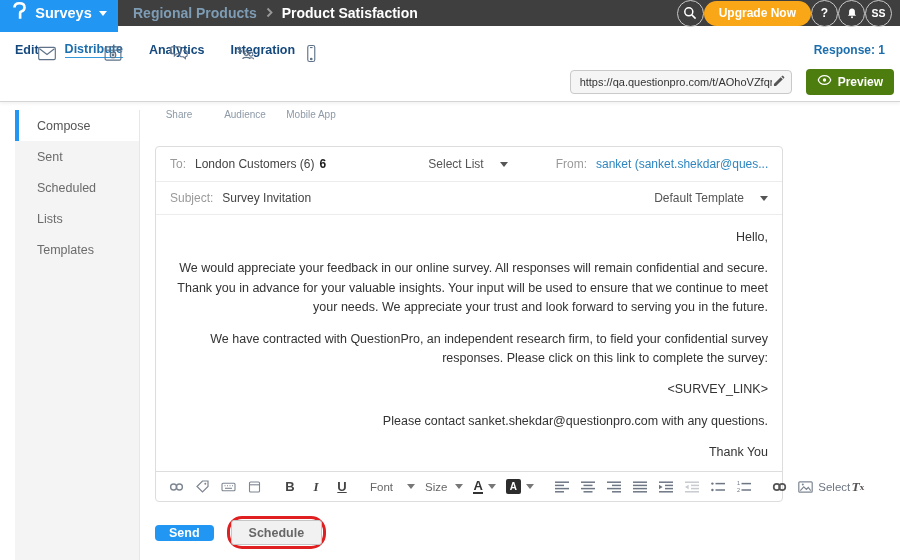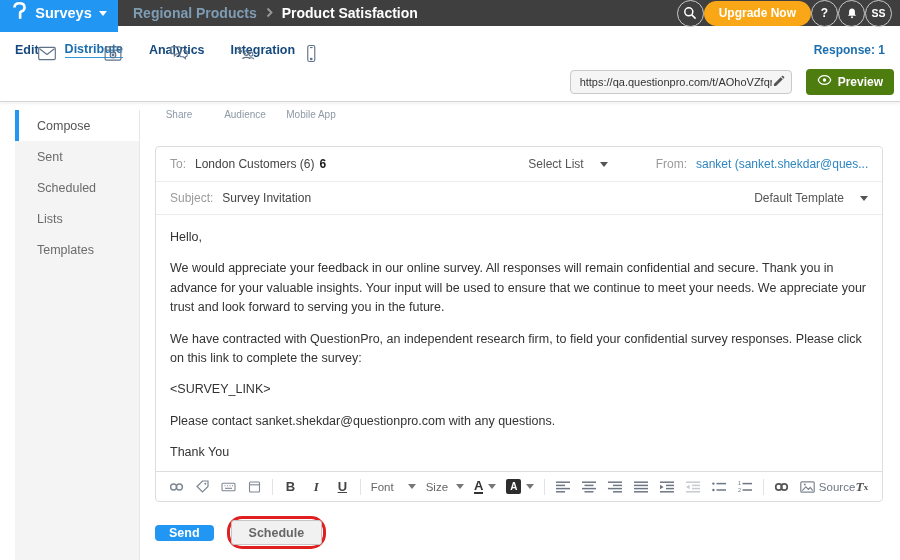--- a/index.html
+++ b/index.html
@@ -37,34 +37,34 @@
   .url-text { flex:1; font-size:11px; color:#333; white-space:nowrap; overflow:hidden; }
   .pencil-btn { cursor:pointer; display:flex; color:#555; }
   .preview-btn { height:26px; background:#4d7c0f; border:none; border-radius:4px; color:#fff; font-family:inherit; font-size:12px; font-weight:700; display:flex; align-items:center; gap:6px; padding:0 11px; cursor:pointer; }
 
   
   .sidebar { position:absolute; left:15px; top:110px; width:125px; bottom:0; background:#f4f4f4; border-right:1px solid #e7e7e7; }
   .side-item { height:31px; display:flex; align-items:center; padding-left:22px; font-size:12.5px; color:#6b6b6b; cursor:pointer; }
   .side-item.active { background:#fff; box-shadow:inset 4px 0 0 #2196f3; color:#555; }
 
   
-  .panel { position:absolute; left:155px; top:146px; width:728px; height:356px; background:#fff; border:1px solid #ddd; border-radius:4px; display:flex; flex-direction:column; }
+  .panel { position:absolute; left:155px; top:146px; width:628px; height:356px; background:#fff; border:1px solid #ddd; border-radius:4px; display:flex; flex-direction:column; }
   .row { display:flex; align-items:center; padding:0 14px; border-bottom:1px solid #ececec; }
   .to-row { height:35px; }
   .subject-row { height:33px; }
   .field-label { font-size:12px; color:#9a9a9a; margin-right:9px; }
   .field-value { font-size:12px; color:#444; }
   .to-count { font-size:12px; color:#1a1a1a; font-weight:700; margin-left:5px; }
   .spacer { flex:1; }
   .dropdown { display:flex; align-items:center; gap:16px; font-size:12px; color:#555; cursor:pointer; }
   .dropdown .caret { color:#555; }
   .from-group { display:flex; align-items:center; margin-left:48px; }
   .from-value { font-size:12px; color:#2e86c1; max-width:172px; white-space:nowrap; overflow:hidden; cursor:pointer; }
 
-  .body-area { flex:1; padding:13px 14px 0; overflow:hidden; cursor:text; }
+  .body-area { flex:1; padding:13px 14px 0; overflow:hidden; cursor:text;text-align:right; }
   .body-area p { font-size:12.5px; line-height:1.55; color:#333; margin-bottom:12px; }
 
   
   .editor-bar { height:30px; border-top:1px solid #ddd; display:flex; align-items:center; padding:0 12px; gap:10px; }
   .ebtn { display:flex; align-items:center; justify-content:center; min-width:16px; height:20px; color:#7d8692; cursor:pointer; }
   .ebtn svg { display:block; }
   .ebtn.txt { font-size:13px; color:#444; }
   .b { font-weight:800; }
   .i { font-style:italic; font-family:"Liberation Serif", serif; font-weight:700; }
   .u { text-decoration:underline; font-weight:700; }
@@ -385,21 +385,21 @@
             <path d="M2.3 9.6 5.8 5.8l2.6 2.7 1.9-2 2.4 3.1"></path>
             <circle cx="4.8" cy="3.6" r="1" fill="currentColor" stroke="none"></circle>
         </svg>
       </span>
       <span class="ebtn" style="gap:5px; color:#6d7683;">
         <svg width="13" height="12" viewBox="0 0 13 12" fill="none" stroke="currentColor" stroke-width="1.2">
           <rect x="1" y=".8" width="11" height="10.4" rx="1"></rect>
             <polyline points="5,3.8 3.2,6 5,8.2"></polyline>
             <polyline points="8,3.8 9.8,6 8,8.2"></polyline>
         </svg>
-        <span style="font-size:11.5px;">Source</span>
+        <span style="font-size:11.5px;">Select</span>
       </span>
       <span class="ebtn tx">
         <span>T</span>
           <sub>x</sub>
       </span>
     </div>
   </section>
 
   <div class="btn-row">
     <button class="send-btn">Send</button>

